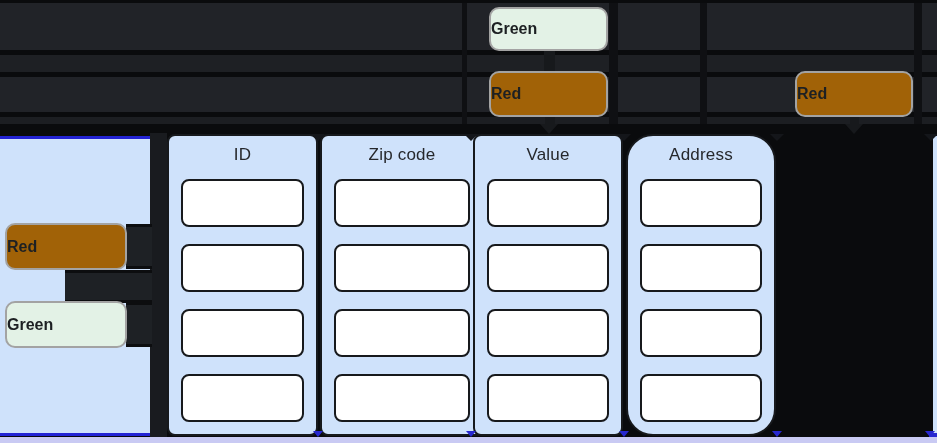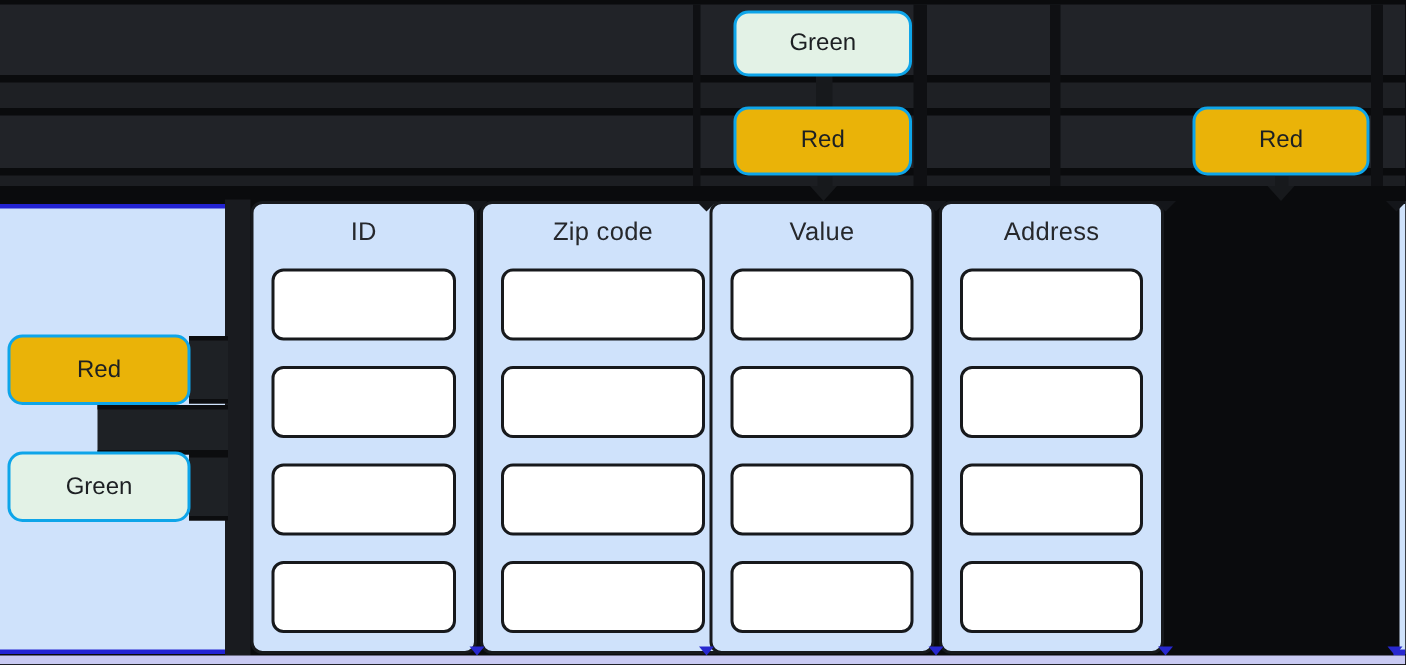--- a/index.html
+++ b/index.html
@@ -14,26 +14,26 @@
   .band-b{top:55px;height:17px;background:#1e2024;}
   .band-c{top:77px;height:35px;}
   .band-d{top:117px;height:7px;background:#1c1e22;}
   .band-sep{position:absolute;top:3px;height:121px;background:#0f1013;}
   .sep1{left:462px;width:5px;}
   .sep2{left:609px;width:9px;}
   .sep3{left:700px;width:7px;}
   .sep4{left:914px;width:8px;}
   
   .badge{
-    position:absolute;border:2px solid #0ea5e9;border-radius:10px;
-    display:flex;align-items:center;justify-content:center;
-    font-weight:normal;font-size:16px;color:#1d2023;
+    position:absolute;border:2px solid #a3a3a3;border-radius:10px;
+    display:flex;align-items:center;
+    font-weight:bold;font-size:16px;color:#1d2023;
   }
   .badge.green{background:#e3f2e6;}
-  .badge.red{background:#eab308;}
+  .badge.red{background:#a16207;}
   .badge-green-top{left:489px;top:7px;width:119px;height:44px;}
   .badge-red-center{left:489px;top:71px;width:119px;height:46px;}
   .badge-red-right{left:795px;top:71px;width:118px;height:46px;}
   .badge-red-left{left:5px;top:223px;width:122px;height:47px;}
   .badge-green-left{left:5px;top:301px;width:122px;height:47px;}
   
   .stub{position:absolute;background:#17191c;}
   .stub-top{left:544px;top:49px;width:11px;height:24px;}
   .stem-center{left:545px;top:115px;width:10px;height:10px;}
   .stem-right{left:850px;top:115px;width:9px;height:10px;}
@@ -55,21 +55,21 @@
     background:#cfe2fb;border-top:3px solid #2323d3;border-bottom:3px solid #2323d3;
   }
   
   .col{
     position:absolute;top:134px;height:302px;background:#cfe2fb;
     border:2px solid #17191c;border-radius:8px;
   }
   .col-id{left:167px;width:151px;}
   .col-zip{left:320px;width:164px;}
   .col-name{left:473px;width:150px;}
-  .col-address{left:626px;width:150px;}
+  .col-address{left:626px;width:150px;border-radius:27px;}
   .col-value{left:779px;width:150px;}
   .col-sliver{
     position:absolute;left:933px;top:134px;width:6px;height:302px;
     background:#cfe2fb;border-top:2px solid #17191c;border-bottom:2px solid #17191c;
   }
   .col-header{
     margin-top:9px;text-align:center;font-size:17px;color:#26282c;
     font-weight:normal;letter-spacing:.2px;
   }
   .cell{

